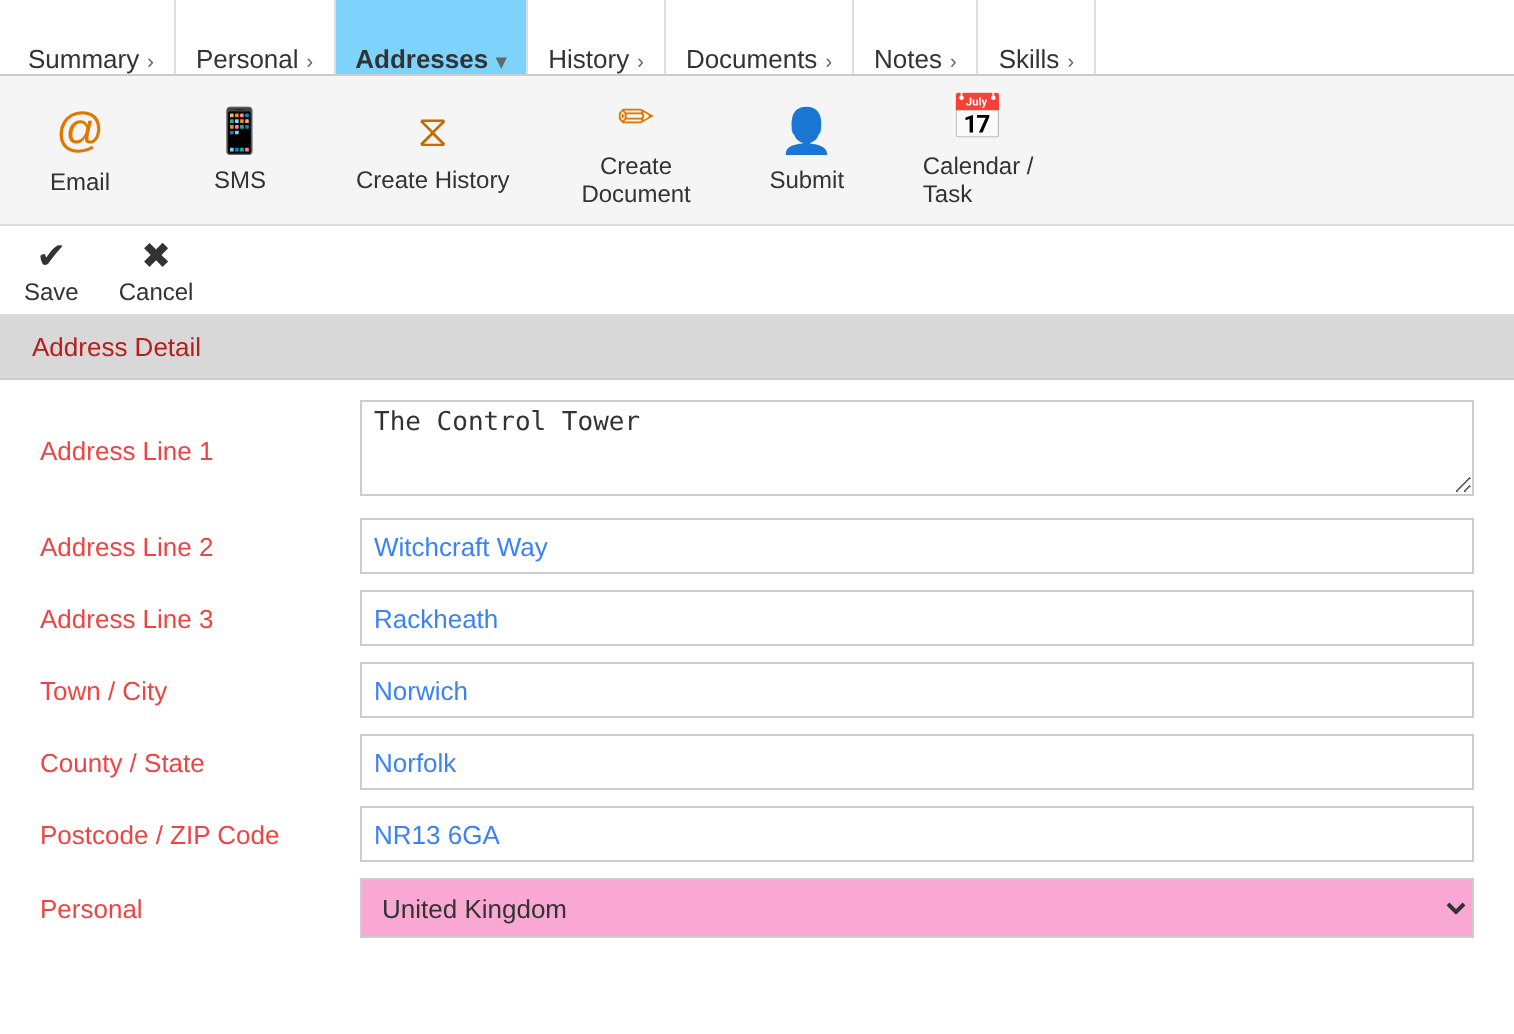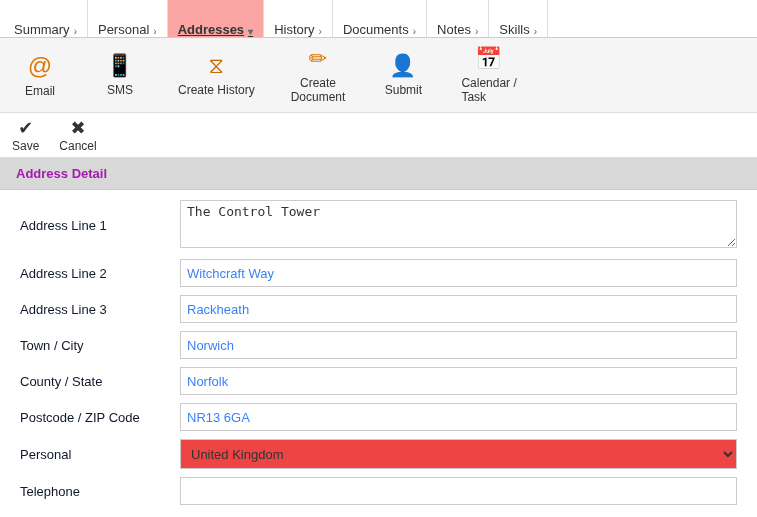--- a/index.html
+++ b/index.html
@@ -21,23 +21,22 @@
       padding: 0 10px;
       height: 100%;
       cursor: pointer;
       font-size: 13px;
       color: #333;
       white-space: nowrap;
       border-right: 1px solid #ddd;
     }
     .top-nav .nav-item:first-child { border-left: none; }
     .top-nav .nav-item.active {
-      background: #fca5a5;
+      background: #7dd3fc;
       font-weight: bold;
-      text-decoration: underline;
     }
     .top-nav .nav-item .chevron {
       margin-left: 4px;
       font-size: 10px;
       color: #666;
     }
 
     
     .toolbar {
       display: flex;
@@ -84,59 +83,59 @@
       font-size: 12px;
       color: #333;
     }
     .action-btn .check-icon { color: #333; font-size: 18px; }
     .action-btn .x-icon { color: #333; font-size: 18px; }
 
     
     .section-header {
       background: #d8d8d8;
       padding: 8px 16px;
-      font-weight: bold;
-      font-size: 13px;
-      color: #a21caf;
+      font-weight: normal;
+      font-size: 13px;
+      color: #b91c1c;
       border-bottom: 1px solid #ccc;
     }
 
     
     .form-area {
       padding: 10px 20px;
       background: #fff;
     }
     .form-row {
       display: flex;
       align-items: center;
       margin-bottom: 8px;
     }
     .form-label {
       width: 160px;
       font-size: 13px;
-      color: #0f172a;
+      color: #ef4444;
       flex-shrink: 0;
     }
     .form-input {
       flex: 1;
       height: 28px;
       border: 1px solid #ccc;
       padding: 3px 6px;
       font-size: 13px;
       color: #3b82f6;
       background: #fff;
     }
     .form-select {
       flex: 1;
       height: 30px;
       border: 1px solid #ccc;
       padding: 3px 6px;
       font-size: 13px;
       color: #333;
-      background: #ef4444;
+      background: #f9a8d4;
     }
 
     
     .textarea-wrapper {
       flex: 1;
       position: relative;
     }
     .textarea-wrapper textarea {
       width: 100%;
       height: 48px;
@@ -261,18 +260,14 @@
   <div class="form-row">
     <label class="form-label">Personal</label>
     <select class="form-select">
       <option>United Kingdom</option>
       <option>United States</option>
       <option>France</option>
       <option>Germany</option>
     </select>
   </div>
 
-  <div class="form-row">
-    <label class="form-label">Telephone</label>
-    <input type="text" class="form-input" value="" style="">
-  </div>
 
 </div>
 
 </body></html>

